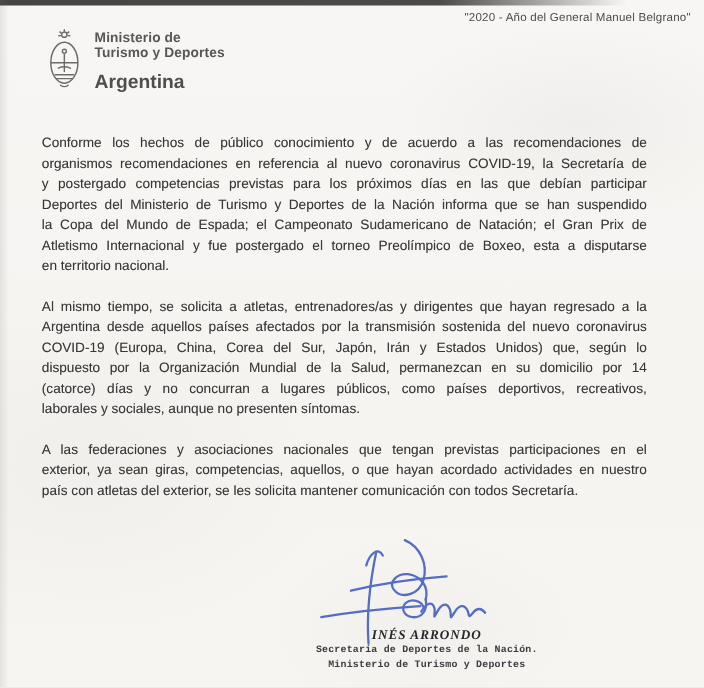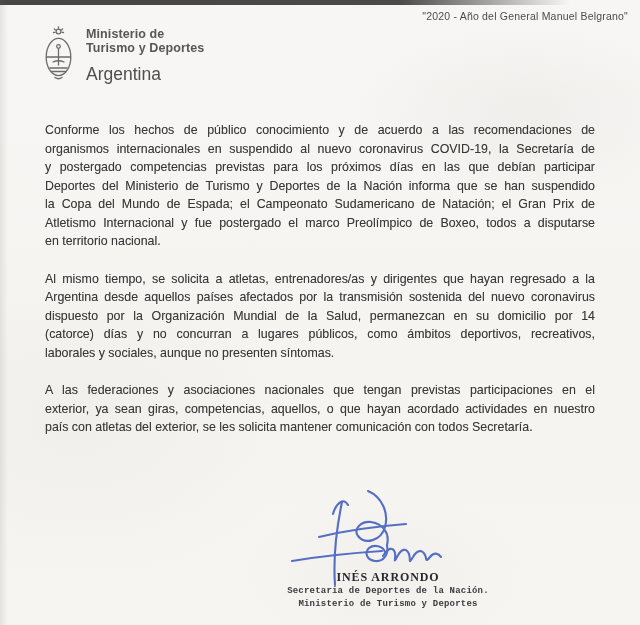--- a/index.html
+++ b/index.html
@@ -30,35 +30,35 @@
   .quote {
     position:absolute; top:10px; right:12px;
     font-size:10.5px; color:#4c4c4c; letter-spacing:.2px;
   }
   .letterhead {
     position:absolute; left:42px; top:26px;
     display:flex; align-items:center; gap:11px;
   }
   .emblem svg { display:block; }
   .ministry-line { font-size:12.5px; font-weight:bold; line-height:14.5px; color:#575757; letter-spacing:.1px; }
-  .country { font-size:17.5px; font-weight:normal; line-height:20px; color:#4e4e4e; margin-top:8px; }
+  .country { font-size:17.5px; font-weight:bold; line-height:20px; color:#4e4e4e; margin-top:8px; }
   .body-text {
-    position:absolute; left:45px; top:121px; width:550px;
+    position:absolute; left:38px; top:121px; width:550px;
     font-size:12.4px; line-height:18.5px; color:#383838;
     text-shadow: 0 0 .6px rgba(55,55,55,.35);
   }
   .paragraph { margin:0 0 19px 0; }
   .paragraph .line { text-align: justify; text-align-last: justify; }
   .paragraph .line:last-child { text-align-last: auto; }
   .signature-ink { position:absolute; left:286px; top:488px; pointer-events:none; }
   .sig-text {
     position:absolute; left:283px; top:570px; width:210px;
     text-align:center; font-family:"Liberation Serif", serif;
   }
-  .sig-name { font-size:12px; font-weight:bold; letter-spacing:.9px; color:#28282a; line-height:15px; }
+  .sig-name { font-size:12px; font-weight:bold; letter-spacing:.9px; color:#28282a; line-height:15px;font-style:italic; }
   .sig-title { font-size:9px; font-weight:bold; color:#3c3c40; line-height:12.5px; letter-spacing:.2px;font-family:Liberation Mono, monospace; }
 </style>
 </head>
 <body>
 
 <div class="page">
 
   <div class="top-strip"></div>
 
   <div class="quote">"2020 - Año del General Manuel Belgrano"</div>
@@ -91,32 +91,33 @@
     <div class="ministry">
       <div class="ministry-line">Ministerio de</div>
       <div class="ministry-line">Turismo y Deportes</div>
       <div class="country">Argentina</div>
     </div>
   </header>
 
   <main class="body-text">
     <div class="paragraph">
         <div class="line">Conforme los hechos de público conocimiento y de acuerdo a las recomendaciones de</div>
-        <div class="line">organismos internacionales en suspendido al nuevo coronavirus COVID-19, la Secretaría de</div>
+        <div class="line">organismos recomendaciones en referencia al nuevo coronavirus COVID-19, la Secretaría de</div>
         <div class="line">y postergado competencias previstas para los próximos días en las que debían participar</div>
         <div class="line">Deportes del Ministerio de Turismo y Deportes de la Nación informa que se han suspendido</div>
         <div class="line">la Copa del Mundo de Espada; el Campeonato Sudamericano de Natación; el Gran Prix de</div>
-        <div class="line">Atletismo Internacional y fue postergado el marco Preolímpico de Boxeo, todos a disputarse</div>
+        <div class="line">Atletismo Internacional y fue postergado el torneo Preolímpico de Boxeo, esta a disputarse</div>
         <div class="line">en territorio nacional.</div>
       </div>
     <div class="paragraph">
         <div class="line">Al mismo tiempo, se solicita a atletas, entrenadores/as y dirigentes que hayan regresado a la</div>
         <div class="line">Argentina desde aquellos países afectados por la transmisión sostenida del nuevo coronavirus</div>
+        <div class="line">COVID-19 (Europa, China, Corea del Sur, Japón, Irán y Estados Unidos) que, según lo</div>
         <div class="line">dispuesto por la Organización Mundial de la Salud, permanezcan en su domicilio por 14</div>
-        <div class="line">(catorce) días y no concurran a lugares públicos, como ámbitos deportivos, recreativos,</div>
+        <div class="line">(catorce) días y no concurran a lugares públicos, como países deportivos, recreativos,</div>
         <div class="line">laborales y sociales, aunque no presenten síntomas.</div>
       </div>
     <div class="paragraph">
         <div class="line">A las federaciones y asociaciones nacionales que tengan previstas participaciones en el</div>
         <div class="line">exterior, ya sean giras, competencias, aquellos, o que hayan acordado actividades en nuestro</div>
         <div class="line">país con atletas del exterior, se les solicita mantener comunicación con todos Secretaría.</div>
       </div>
   </main>
 
   <div class="sig-text">

